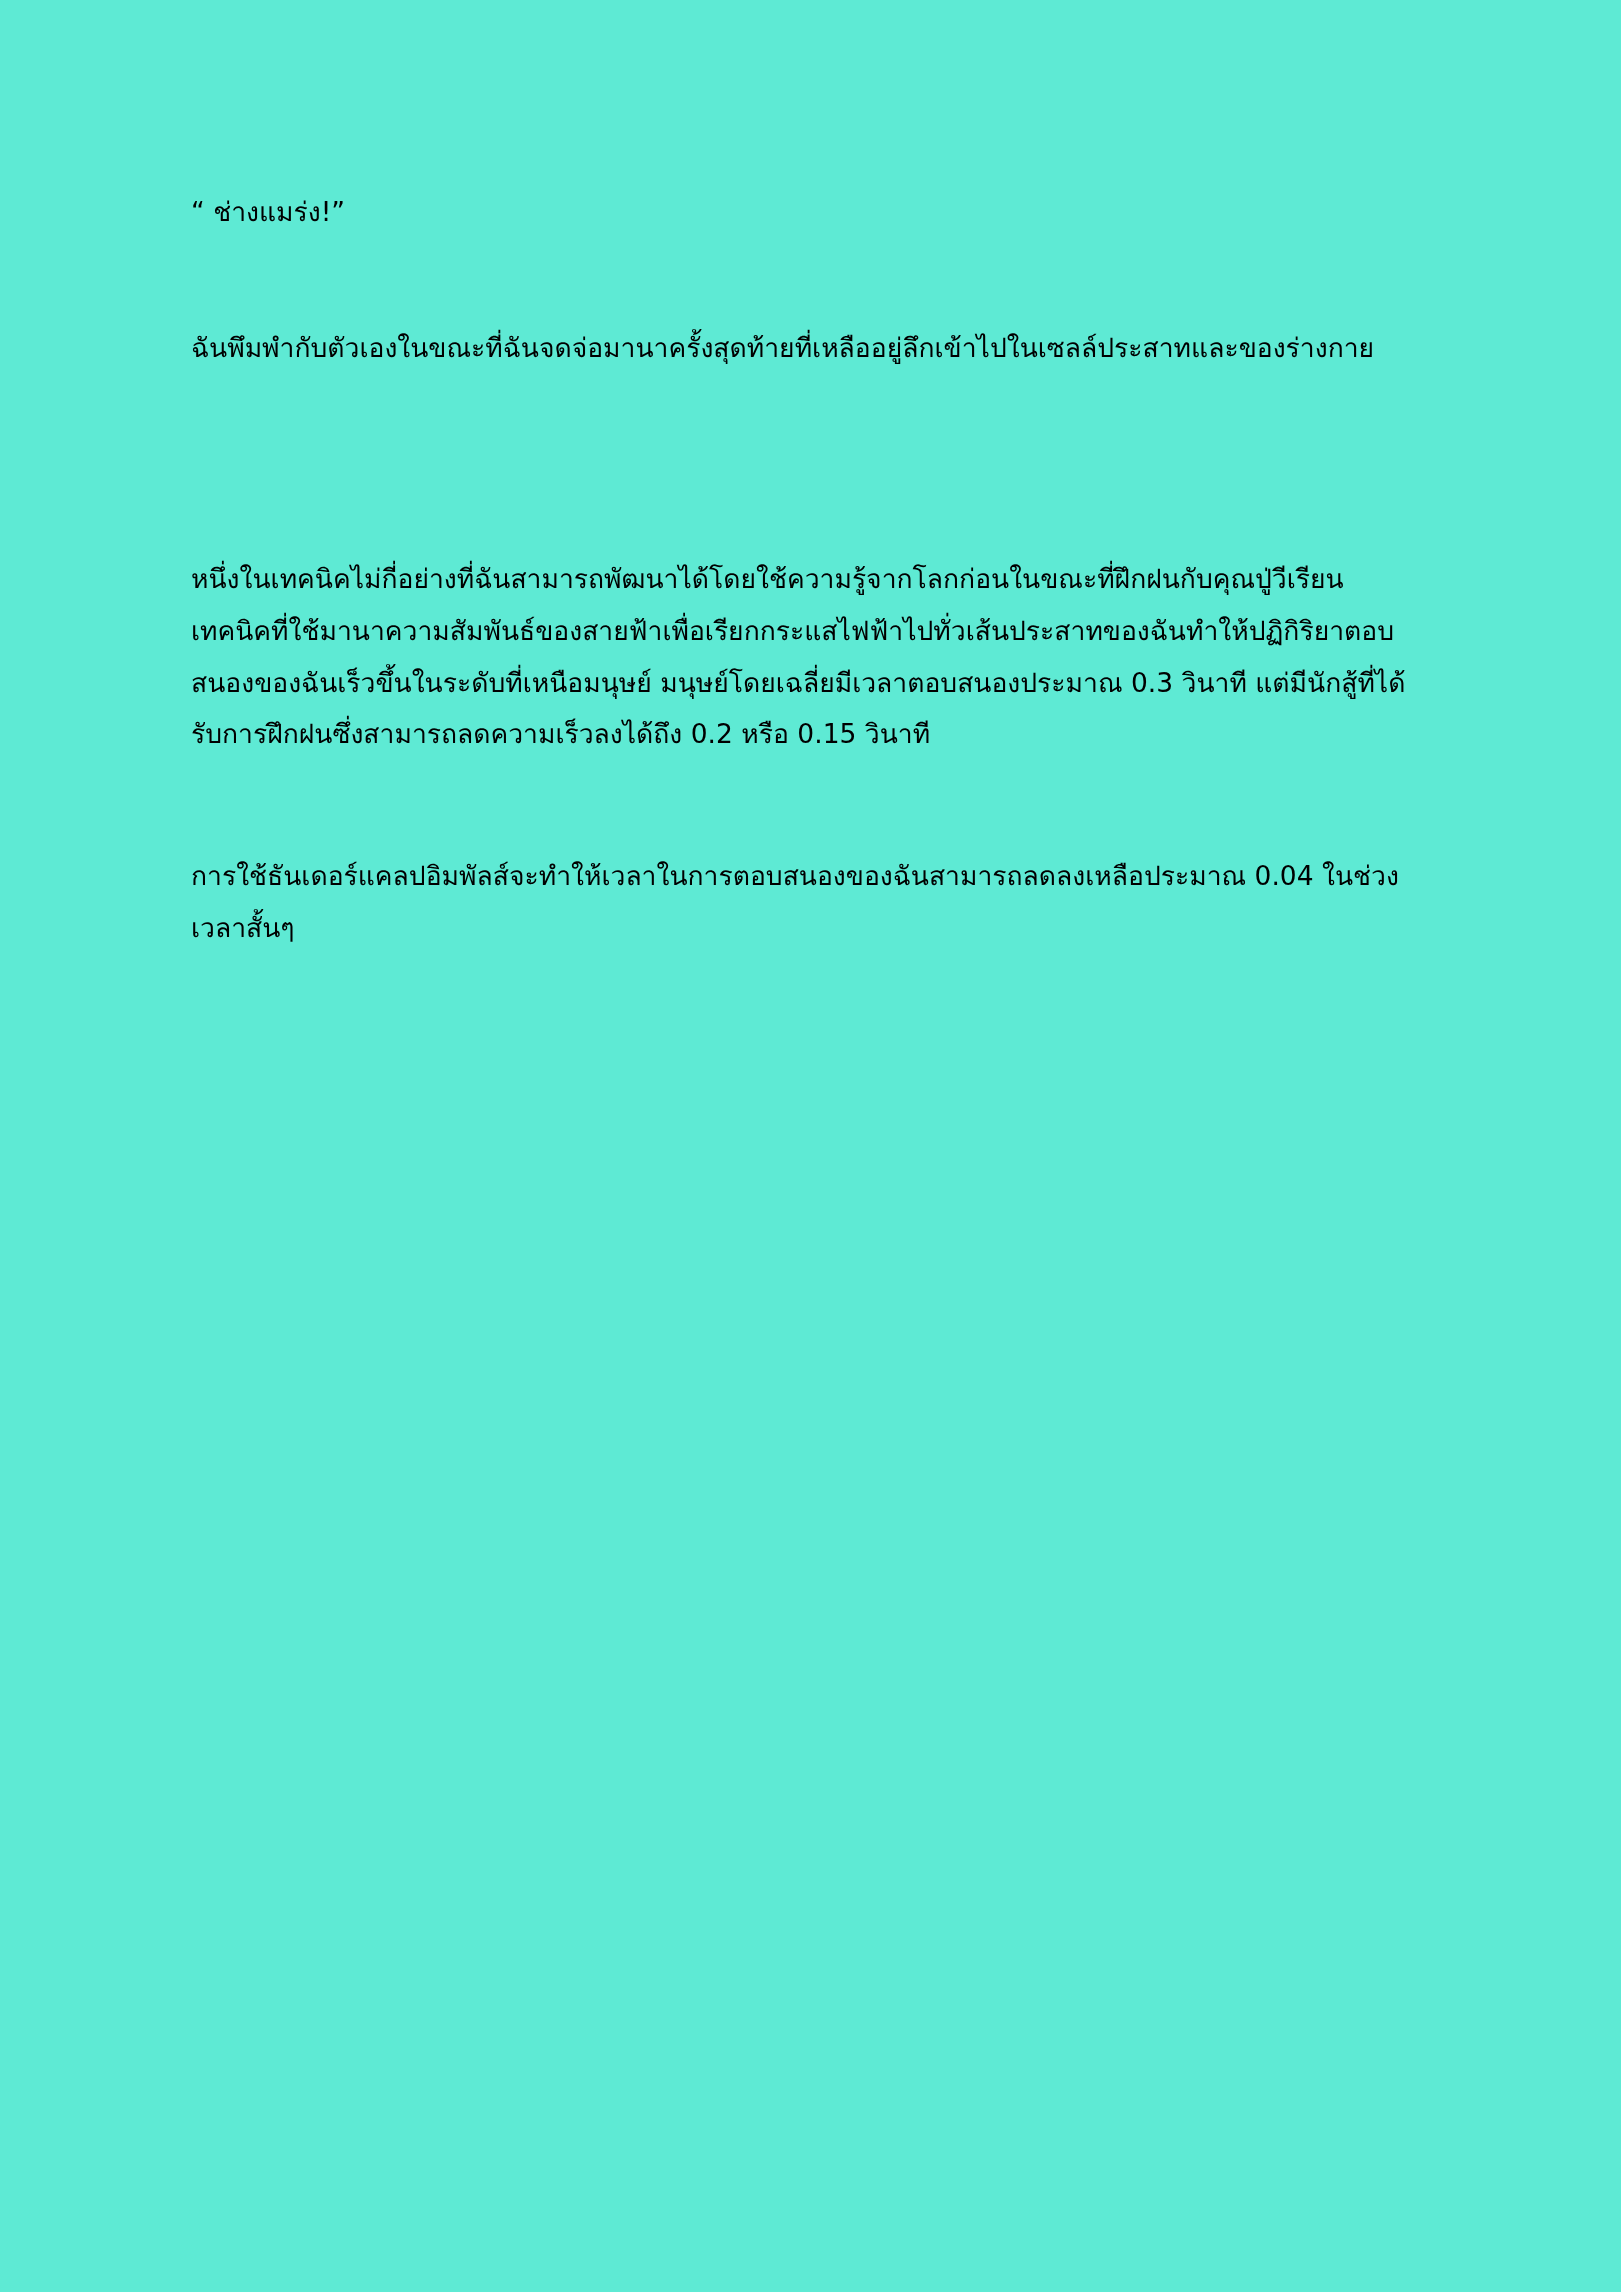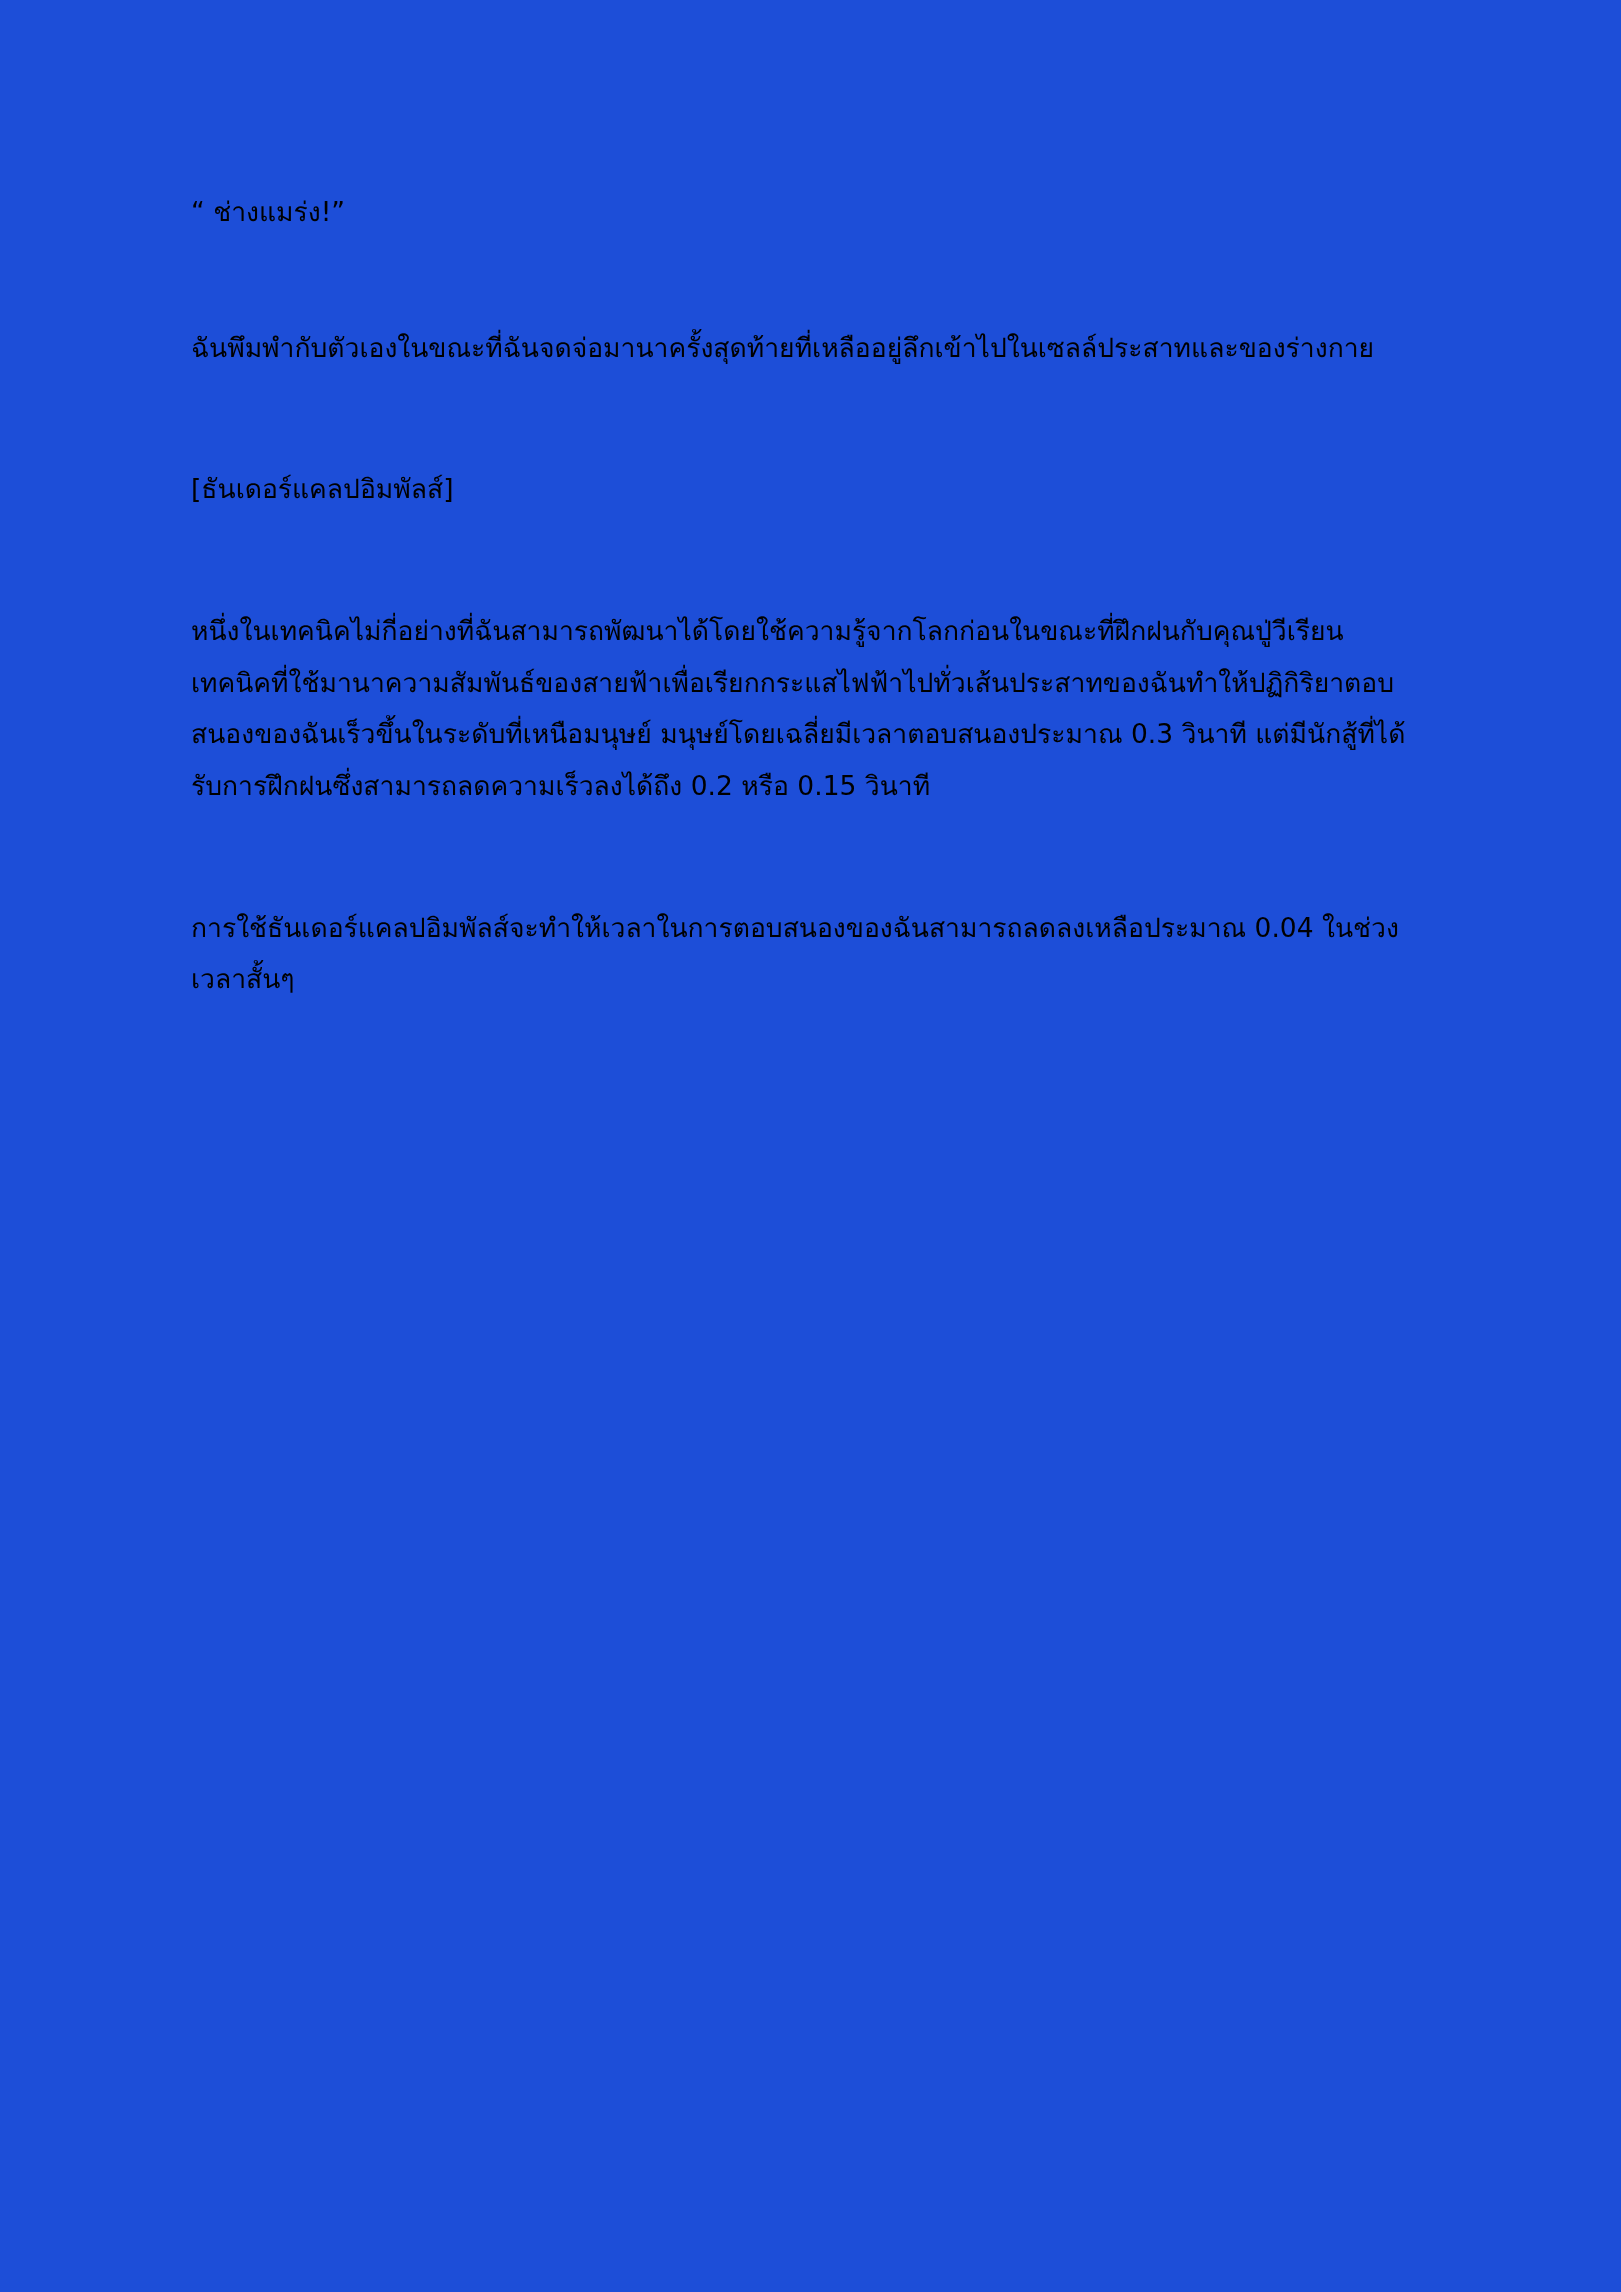--- a/index.html
+++ b/index.html
@@ -4,21 +4,21 @@
 <style>
   html, body {
     margin: 0;
     padding: 0;
     background: #ffffff;
   }
   .page {
     position: relative;
     width: 1621px;
     height: 2293px;
-    background: #1d4ed8;
+    background: #5eead4;
     margin: 0 auto;
     overflow: hidden;
   }
   .doc-body {
     position: absolute;
     left: 191px;
     top: 186px;
     width: 1235px;
   }
   .para {
@@ -38,21 +38,20 @@
 
 <div class="page">
   <div class="doc-body">
 
     <p class="para">“ ช่างแมร่ง!”</p>
     <div class="spacer-md"></div>
 
     <p class="para">ฉันพึมพำกับตัวเองในขณะที่ฉันจดจ่อมานาครั้งสุดท้ายที่เหลืออยู่ลึกเข้าไปในเซลล์ประสาทและของร่างกาย</p>
     <div class="spacer-lg"></div>
 
-    <p class="para">[ธันเดอร์แคลปอิมพัลส์]</p>
     <div class="spacer-lg"></div>
 
     <p class="para">หนึ่งในเทคนิคไม่กี่อย่างที่ฉันสามารถพัฒนาได้โดยใช้ความรู้จากโลกก่อนในขณะที่ฝึกฝนกับคุณปู่วีเรียน เทคนิคที่ใช้มานาความสัมพันธ์ของสายฟ้าเพื่อเรียกกระแสไฟฟ้าไปทั่วเส้นประสาทของฉันทำให้ปฏิกิริยาตอบสนองของฉันเร็วขึ้นในระดับที่เหนือมนุษย์ มนุษย์โดยเฉลี่ยมีเวลาตอบสนองประมาณ 0.3 วินาที แต่มีนักสู้ที่ได้รับการฝึกฝนซึ่งสามารถลดความเร็วลงได้ถึง 0.2 หรือ 0.15 วินาที</p>
     <div class="spacer-lg"></div>
 
     <p class="para">การใช้ธันเดอร์แคลปอิมพัลส์จะทำให้เวลาในการตอบสนองของฉันสามารถลดลงเหลือประมาณ 0.04 ในช่วงเวลาสั้นๆ</p>
     <div class="spacer-lg"></div>
 
 
   </div>

